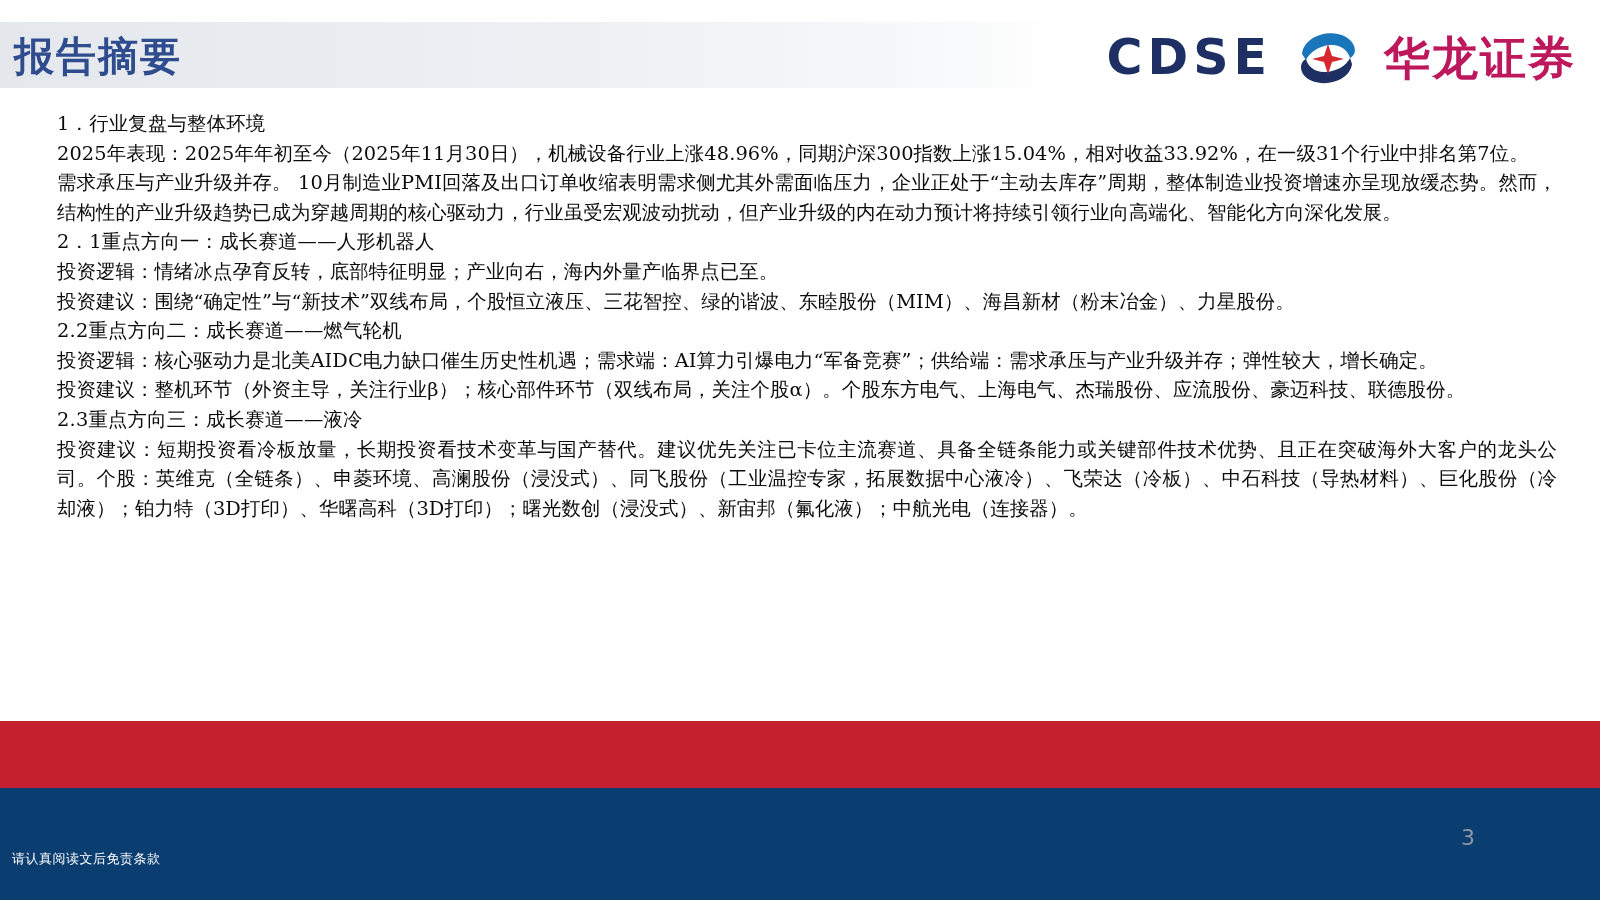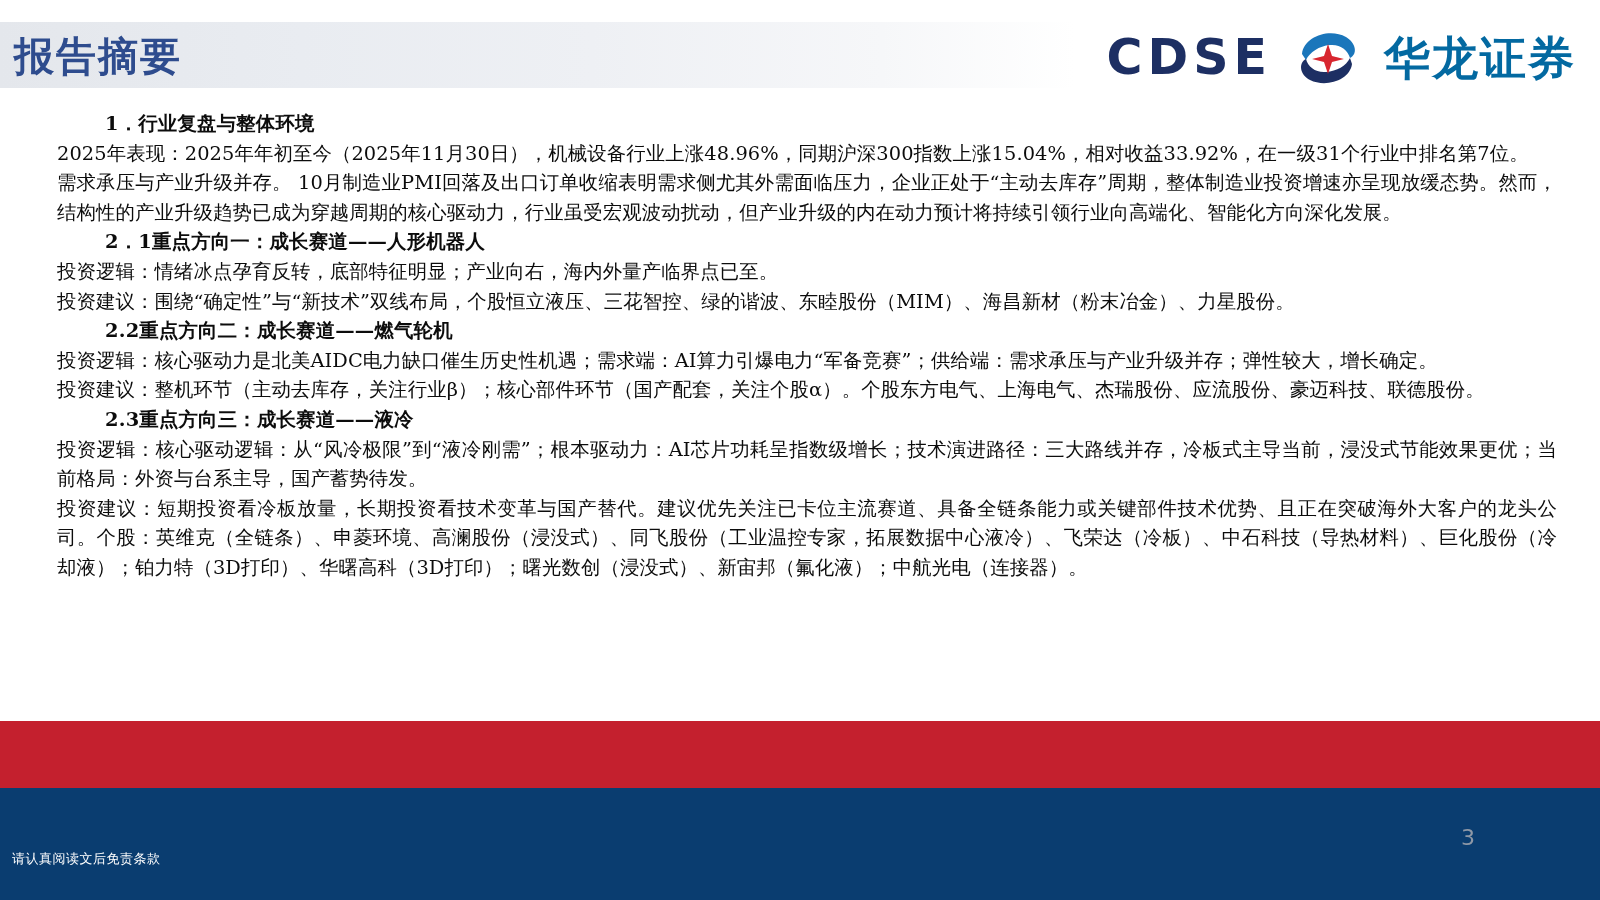--- a/index.html
+++ b/index.html
@@ -36,35 +36,35 @@
   }
   .logo-cdse{
     font-family:"DejaVu Sans","Liberation Sans",sans-serif;
     font-weight:bold;font-size:49px;letter-spacing:5px;color:#1d2f63;
     line-height:56px;
   }
   .logo-mark{position:relative;width:72px;height:60px;flex:0 0 72px;}
   .logo-mark svg{display:block;}
   .logo-cn{
     font-family:"DejaVu Sans","Liberation Sans",sans-serif;
-    font-weight:bold;font-size:46px;letter-spacing:2px;color:#0369a1;
+    font-weight:bold;font-size:46px;letter-spacing:2px;color:#be185d;
     line-height:56px;white-space:nowrap;
   }
 
   
   .content{
     position:absolute;left:57px;top:109px;width:1500px;
     font-family:"DejaVu Serif","Liberation Serif",serif;
     font-size:19.4px;
     line-height:29.6px;
     color:#0c0c0c;
     text-align:justify;
   }
   .content p{margin:0;padding:0;}
-  .content p.h{font-weight:bold;letter-spacing:0.2px;margin-left:48px;}
+  .content p.h{font-weight:normal;letter-spacing:0.2px;}
   .content p.body{letter-spacing:0.1px;}
 
   
   .bar-red{
     position:absolute;left:0;top:721px;width:1600px;height:67px;background:#c4202e;
   }
   .bar-navy{
     position:absolute;left:0;top:788px;width:1600px;height:112px;background:#0a3d70;
   }
   .footer-note{
@@ -102,23 +102,22 @@
 
   <div class="content">
     <p class="h">1．行业复盘与整体环境</p>
     <p class="body">2025年表现：2025年年初至今（2025年11月30日），机械设备行业上涨48.96%，同期沪深300指数上涨15.04%，相对收益33.92%，在一级31个行业中排名第7位。</p>
     <p class="body">需求承压与产业升级并存。 10月制造业PMI回落及出口订单收缩表明需求侧尤其外需面临压力，企业正处于“主动去库存”周期，整体制造业投资增速亦呈现放缓态势。然而，结构性的产业升级趋势已成为穿越周期的核心驱动力，行业虽受宏观波动扰动，但产业升级的内在动力预计将持续引领行业向高端化、智能化方向深化发展。</p>
     <p class="h">2．1重点方向一：成长赛道——人形机器人</p>
     <p class="body">投资逻辑：情绪冰点孕育反转，底部特征明显；产业向右，海内外量产临界点已至。</p>
     <p class="body">投资建议：围绕“确定性”与“新技术”双线布局，个股恒立液压、三花智控、绿的谐波、东睦股份（MIM）、海昌新材（粉末冶金）、力星股份。</p>
     <p class="h">2.2重点方向二：成长赛道——燃气轮机</p>
     <p class="body">投资逻辑：核心驱动力是北美AIDC电力缺口催生历史性机遇；需求端：AI算力引爆电力“军备竞赛”；供给端：需求承压与产业升级并存；弹性较大，增长确定。</p>
-    <p class="body">投资建议：整机环节（主动去库存，关注行业β）；核心部件环节（国产配套，关注个股α）。个股东方电气、上海电气、杰瑞股份、应流股份、豪迈科技、联德股份。</p>
+    <p class="body">投资建议：整机环节（外资主导，关注行业β）；核心部件环节（双线布局，关注个股α）。个股东方电气、上海电气、杰瑞股份、应流股份、豪迈科技、联德股份。</p>
     <p class="h">2.3重点方向三：成长赛道——液冷</p>
-    <p class="body">投资逻辑：核心驱动逻辑：从“风冷极限”到“液冷刚需”；根本驱动力：AI芯片功耗呈指数级增长；技术演进路径：三大路线并存，冷板式主导当前，浸没式节能效果更优；当前格局：外资与台系主导，国产蓄势待发。</p>
     <p class="body">投资建议：短期投资看冷板放量，长期投资看技术变革与国产替代。建议优先关注已卡位主流赛道、具备全链条能力或关键部件技术优势、且正在突破海外大客户的龙头公司。个股：英维克（全链条）、申菱环境、高澜股份（浸没式）、同飞股份（工业温控专家，拓展数据中心液冷）、飞荣达（冷板）、中石科技（导热材料）、巨化股份（冷却液）；铂力特（3D打印）、华曙高科（3D打印）；曙光数创（浸没式）、新宙邦（氟化液）；中航光电（连接器）。</p>
   </div>
 
   <div class="bar-red"></div>
   <div class="bar-navy"></div>
   <div class="footer-note">请认真阅读文后免责条款</div>
   <div class="page-num">3</div>
 
 </div>
 

